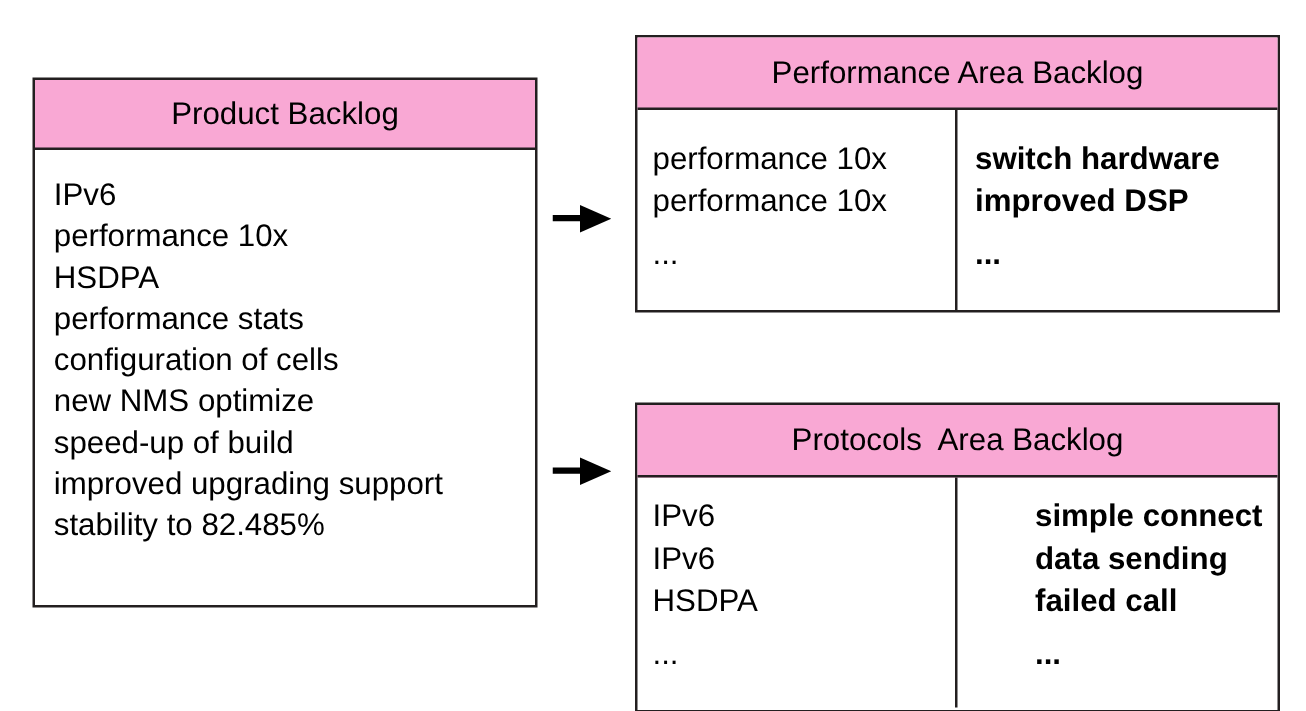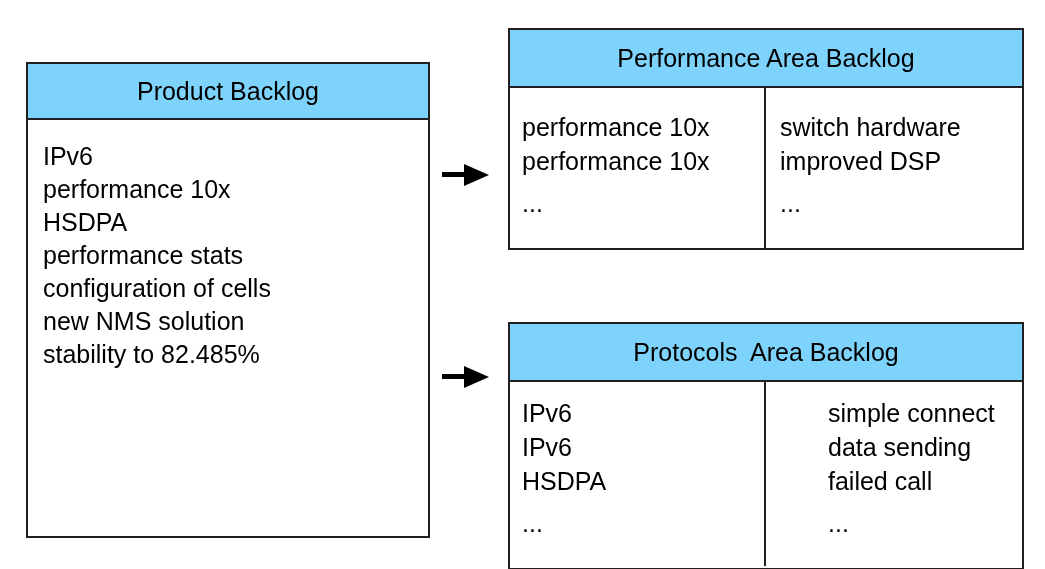--- a/index.html
+++ b/index.html
@@ -27,21 +27,21 @@
 
   
   .box {
     position: absolute;
     box-sizing: border-box;
     border: 2px solid #231f20;
     background: #ffffff;
   }
   .box-header {
     box-sizing: border-box;
-    background: #7dd3fc;
+    background: #f9a8d4;
     border-bottom: 2px solid #231f20;
     display: flex;
     align-items: center;
     justify-content: center;
     width: 100%;
   }
   .box-title {
     font-size: 25px;
     line-height: 1;
     white-space: pre;
@@ -53,21 +53,21 @@
     width: 100%;
     display: flex;
     flex-direction: row;
   }
 
   
   #product-backlog {
     left: 26px;
     top: 62px;
     width: 404px;
-    height: 476px;
+    height: 424px;
   }
   #product-backlog .box-header { height: 56px; }
   #product-backlog .box-body {
     flex-direction: column;
     padding: 20px 0 0 15px;
   }
   .pb-item {
     font-size: 25px;
     line-height: 33px;
     white-space: pre;
@@ -99,20 +99,21 @@
     flex-direction: column;
   }
   .col-left {
     width: 256px;
     border-right: 2px solid #231f20;
     padding: 22px 0 0 12px;
   }
   .col-right {
     flex: 1 1 auto;
     padding: 22px 0 0 14px;
+    font-weight: bold;
   }
   #protocols-backlog .col-left { padding-top: 14px; }
   #protocols-backlog .col-right { padding-top: 14px; margin-left: 48px; }
 
   .col-item {
     font-size: 25px;
     line-height: 34px;
     white-space: pre;
     color: #000000;
   }
@@ -137,21 +138,23 @@
   <div class="box" id="product-backlog">
     <div class="box-header">
       <span class="box-title">Product Backlog</span>
     </div>
     <div class="box-body">
       <span class="pb-item">IPv6</span>
       <span class="pb-item">performance 10x</span>
       <span class="pb-item">HSDPA</span>
       <span class="pb-item">performance stats</span>
       <span class="pb-item">configuration of cells</span>
-      <span class="pb-item">new NMS solution</span>
+      <span class="pb-item">new NMS optimize</span>
+      <span class="pb-item">speed-up of build</span>
+      <span class="pb-item">improved upgrading support</span>
       <span class="pb-item">stability to 82.485%</span>
     </div>
   </div>
 
   <div class="arrow" id="arrow-to-performance">
     <svg width="48" height="24" viewBox="0 0 48 24" xmlns="http://www.w3.org/2000/svg">
       <rect x="0" y="9" width="28" height="5" fill="#000000"></rect>
       <polygon points="22,1 47,12 22,23" fill="#000000"></polygon>
     </svg>
   </div>

